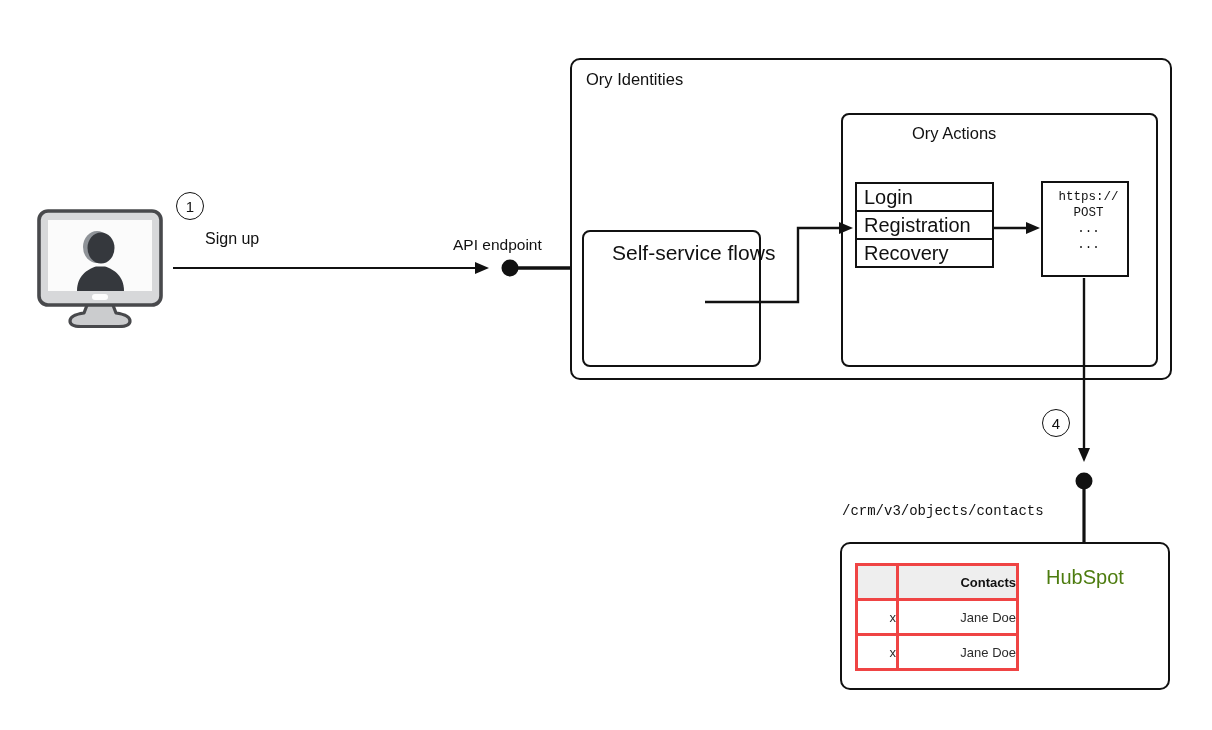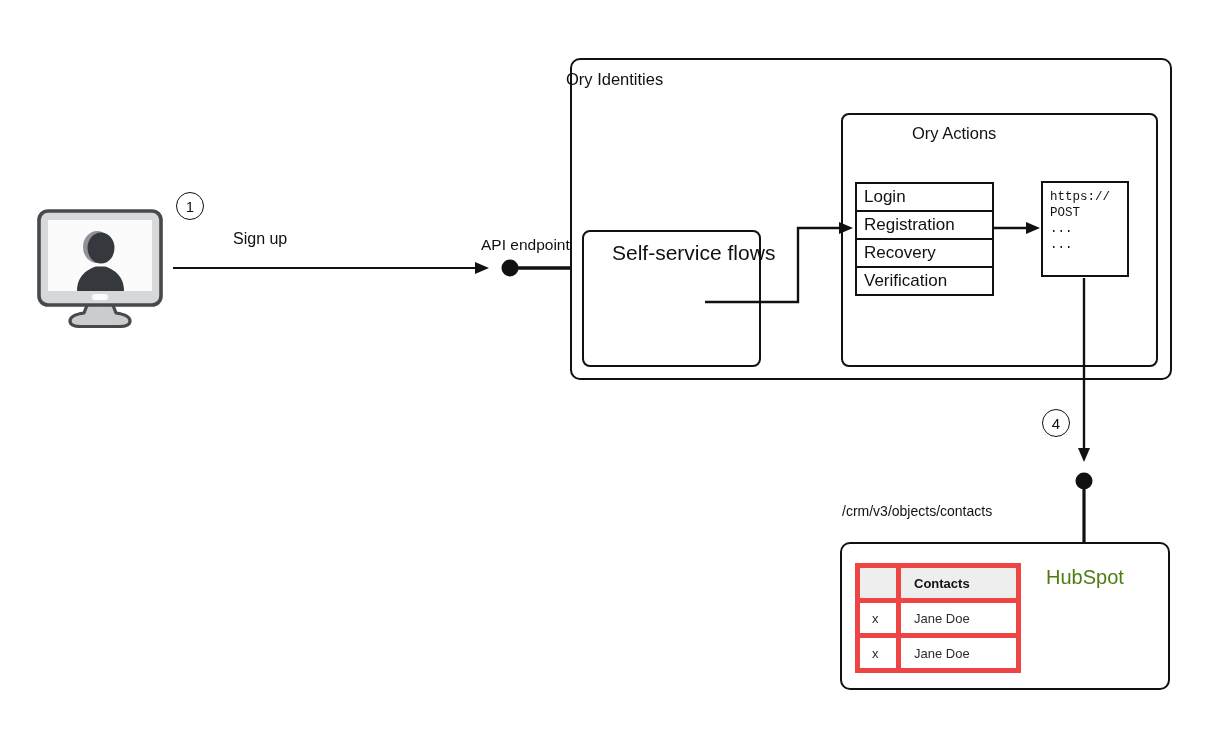--- a/index.html
+++ b/index.html
@@ -42,65 +42,64 @@
     justify-content: center;
     font-size: 15px;
     color: #111;
   }
 
   .flow-label {
     position: absolute;
     font-size: 16px;
     color: #111;
     white-space: nowrap;
-    margin-left: 28px;
   }
 
   
   .flows-list {
     position: absolute;
     left: 855px;
     top: 182px;
     width: 139px;
   }
   .flow-row {
     height: 30px;
     border: 2px solid #111;
     background: #fff;
     margin-top: -2px;
     display: flex;
     align-items: center;
     padding-left: 7px;
-    font-size: 17px;
+    font-size: 20px;
     white-space: nowrap;
   }
   .flow-row:first-child { margin-top: 0; }
 
   
   .code-box {
     position: absolute;
     left: 1041px;
     top: 181px;
     width: 88px;
     height: 96px;
     border: 2.5px solid #111;
     background: #fff;
     padding: 6px 0 0 7px;
     font-family: "Liberation Mono", monospace;
     font-size: 12.5px;
     line-height: 16px;
     color: #111;
   }
-  .code-box div { white-space: pre; }
+  .code-box div { white-space: pre; text-align: center; }
 
   .mono-path {
     position: absolute;
     left: 842px;
     top: 503px;
-    font-family: Liberation Sans, sans-serif;
+    font-family: Liberation Mono, monospace;
     font-size: 14px;
     color: #111;
     white-space: nowrap;
   }
 
   
   .hubspot-box {
     position: absolute;
     left: 840px;
     top: 542px;
@@ -120,22 +119,22 @@
   }
   .contacts-table {
     position: absolute;
     left: 855px;
     top: 563px;
     border-collapse: collapse;
     font-size: 13px;
     color: #2c2c2c;
   }
   .contacts-table td, .contacts-table th {
-    border: 5px solid #ef4444;
-    text-align: left;
+    border: 3px solid #ef4444;
+    text-align: right;
     font-weight: normal;
   }
   .contacts-table th {
     background: #eeeeee;
     font-weight: bold;
     color: #111;
   }
   .contacts-table .col-mark { width: 41px; padding: 0 0 0 12px; height: 35px; }
   .contacts-table td.col-mark { height: 35px; }
   .contacts-table .col-name { width: 120px; padding: 0 0 0 13px; }
@@ -179,40 +178,37 @@
     <span>3</span>
   </div>
   <div class="step-badge" style="left:1042px; top:409px;">
     <span>4</span>
   </div>
 
   <div class="flow-label" style="left:205px; top:230px;">Sign up</div>
   <div class="flow-label" style="left:453px; top:236px; font-size:15.5px;">API endpoint</div>
 
   <div class="dbox rounded-lg" style="left:570px; top:58px; width:602px; height:322px; border-width:2.5px; background:#fff;"></div>
-  <div class="box-title" style="left:566px; top:70px;">Ory Identities</div>
+  <div class="box-title" style="left:586px; top:70px;">Ory Identities</div>
 
   <div class="dbox rounded-md" style="left:582px; top:230px; width:179px; height:137px;"></div>
   <div class="box-title" style="left:612px; top:241px; font-size:21px;">Self-service flows</div>
 
   <div class="dbox rounded-md" style="left:841px; top:113px; width:317px; height:254px; border-width:2.5px;"></div>
   <div class="box-title" style="left:912px; top:124px;">Ory Actions</div>
 
   <div class="flows-list">
     <div class="flow-row">
       <span>Login</span>
     </div>
     <div class="flow-row">
       <span>Registration</span>
     </div>
     <div class="flow-row">
       <span>Recovery</span>
-    </div>
-    <div class="flow-row">
-      <span>Verification</span>
     </div>
   </div>
 
   <div class="code-box">
     <div>https://</div>
     <div>POST</div>
     <div>...</div>
     <div>...</div>
   </div>
 

